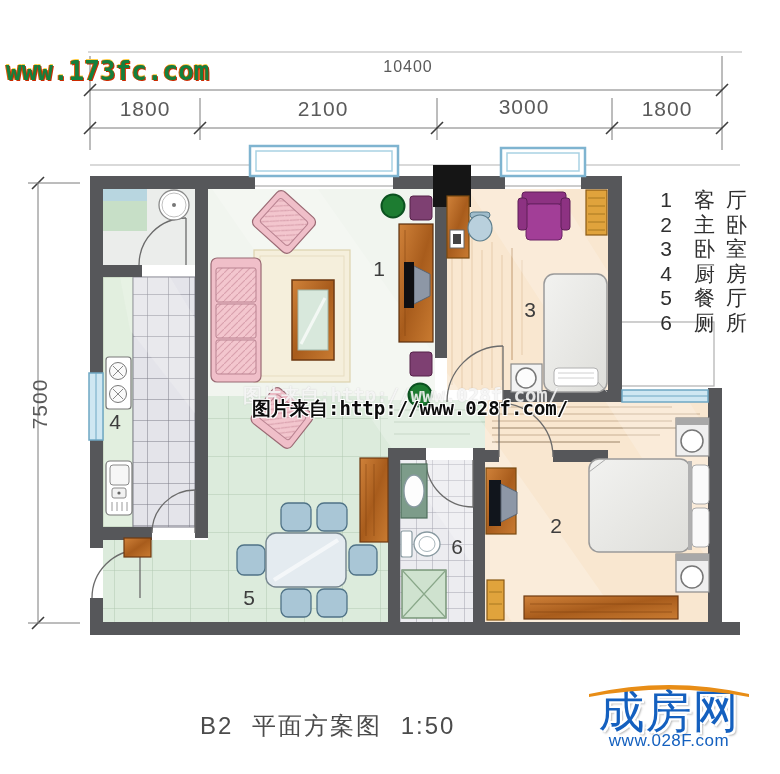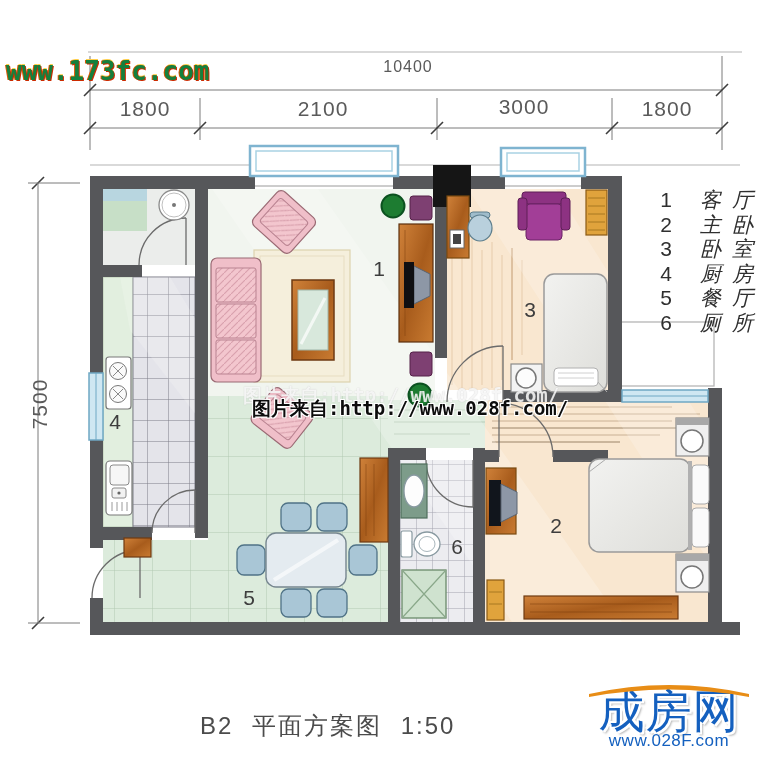--- a/index.html
+++ b/index.html
@@ -7,21 +7,21 @@
          font-family:"Liberation Sans",sans-serif;}
   .stage svg{position:absolute;left:0;top:0;}
   .txt{position:absolute;white-space:nowrap;}
   .dim{color:#5a5a5a;font-size:21px;letter-spacing:1px;text-align:center;}
   .dim-total{font-size:16px;}
   .dim-left{transform:rotate(-90deg);transform-origin:center;}
   .roomnum{color:#3d3d3d;font-size:21px;width:26px;text-align:center;}
   .legend{position:absolute;left:656px;top:188px;color:#2f2f2f;font-size:21px;}
   .legend .row{display:flex;align-items:center;height:24.5px;}
   .legend .num{width:20px;text-align:center;}
-  .legend .nm{margin-left:24px;letter-spacing:11px;font-style:italic;}
+  .legend .nm{margin-left:18px;letter-spacing:11px;}
   .wm-top{left:6px;top:56px;font-family:"DejaVu Sans Mono",monospace;font-weight:bold;
           font-size:26px;color:#15803d;
           text-shadow:1px 1px 0 #cc2b00,-1px 0 0 #e05500,0 -1px 0 #ffcf4d;text-align:right;}
   .wm-ghost{left:243px;top:383px;font-family:"DejaVu Sans Mono",monospace;font-weight:bold;
             font-size:19px;color:rgba(255,255,255,0.82);
             text-shadow:0 0 1px rgba(130,130,130,0.45);}
   .wm-main{left:252px;top:396px;font-family:"DejaVu Sans Mono",monospace;font-weight:bold;
            font-size:19px;color:#0c0c0c;
            text-shadow:-1px -1px 0 #fff,1px -1px 0 #fff,-1px 1px 0 #fff,1px 1px 0 #fff;}
   .caption{left:200px;top:710px;width:300px;color:#4b4b4b;

